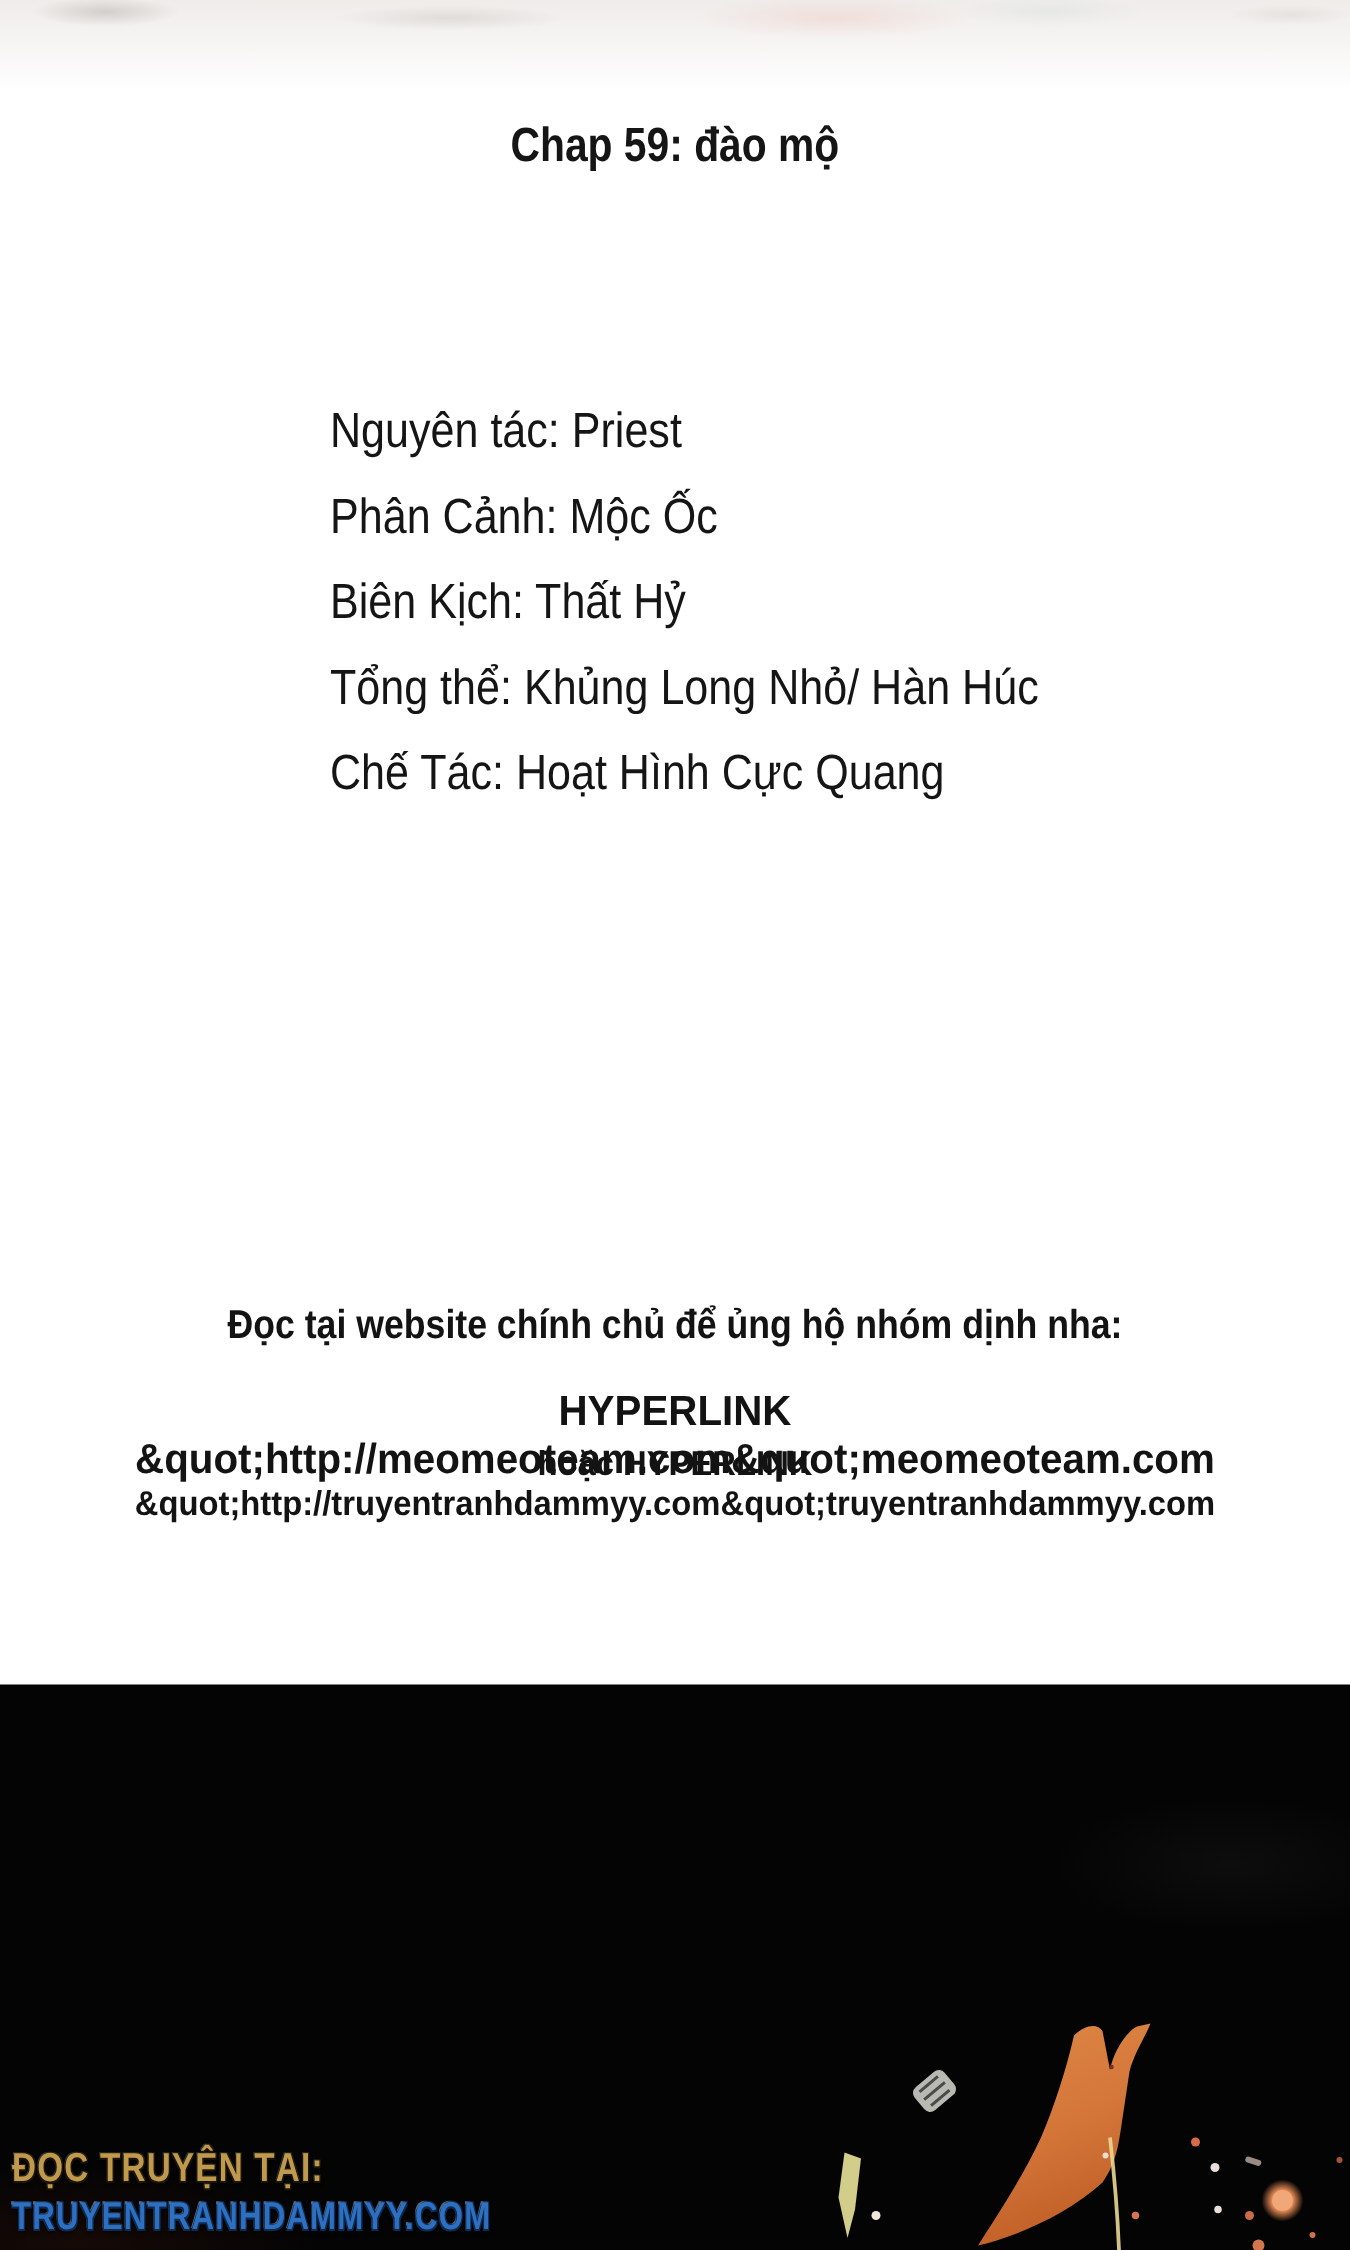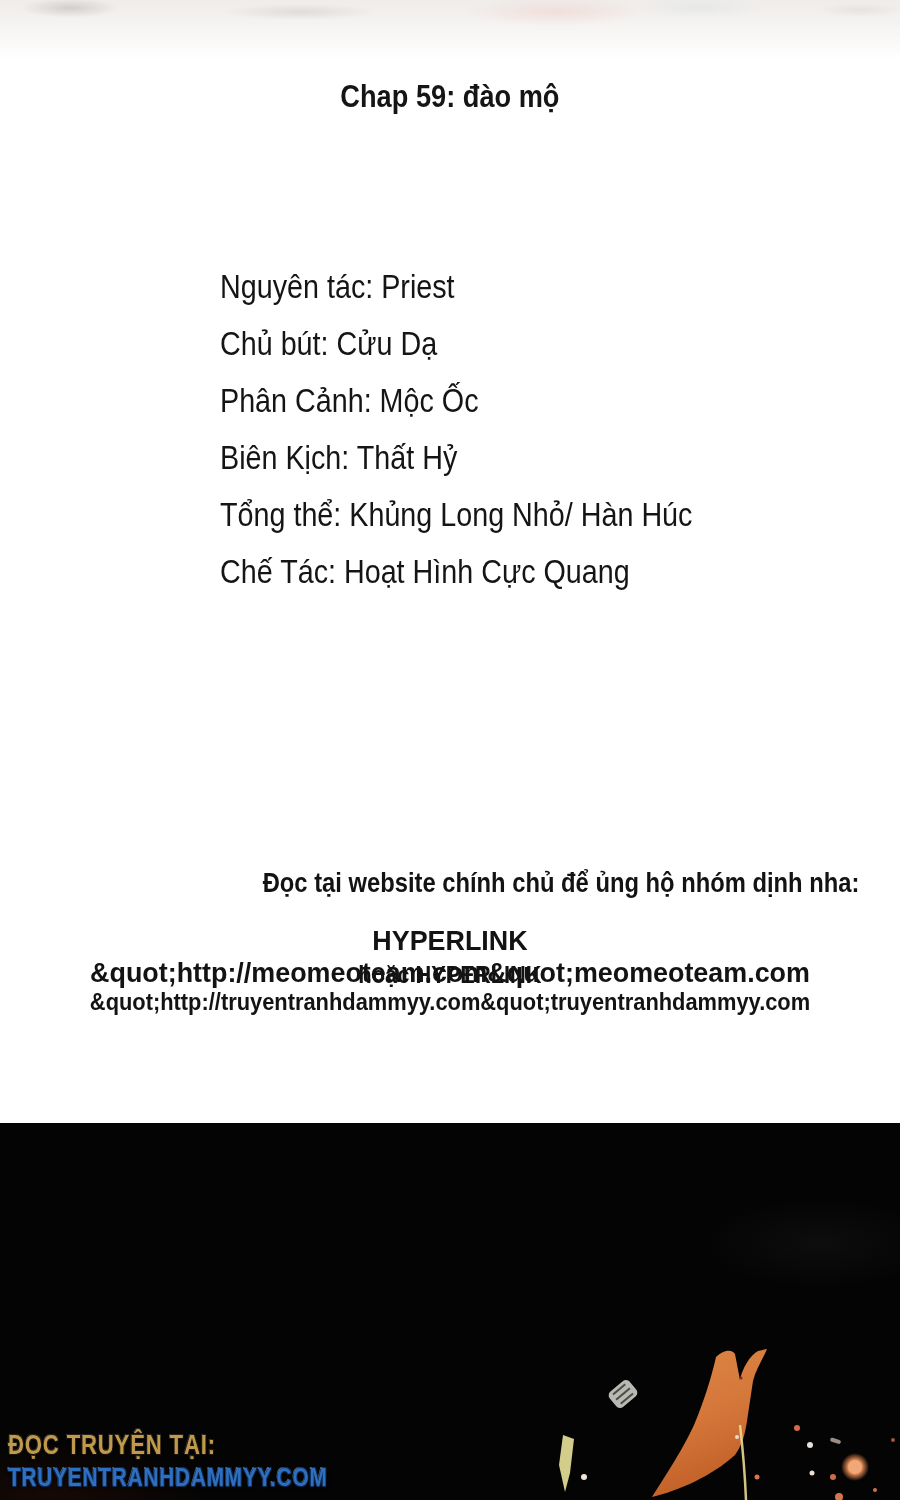--- a/index.html
+++ b/index.html
@@ -30,21 +30,21 @@
   .chapter-title .condense{transform:scaleX(.85);}
 
   .credits{
     position:absolute;top:258px;left:220px;width:640px;
     font-size:33px;font-weight:400;color:#151515;
   }
   .credits .line{height:57px;line-height:57px;white-space:nowrap;}
   .credits .condense{transform:scaleX(.87);}
 
   .promo{position:absolute;left:0;width:900px;text-align:center;color:#131313;}
-  .promo-heading{top:868px;font-size:27px;font-weight:700;text-align:right;}
+  .promo-heading{top:868px;font-size:27px;font-weight:700;}
   .promo-heading .condense{transform:scaleX(.88);}
   .promo-link1{top:925px;font-size:28px;font-weight:700;}
   .promo-link1 .condense{transform:scaleX(.96);}
   .promo-link2{top:962px;font-size:23px;font-weight:700;}
   .promo-link2 .condense{transform:scaleX(.95);}
 
   .art-panel{
     position:absolute;top:1123px;left:0;width:900px;height:377px;
     background:
       radial-gradient(220px 70px at 50px 372px, rgba(55,20,10,.35), transparent 75%),
@@ -78,21 +78,20 @@
 <div id="page">
 
   <div class="top-texture"></div>
 
   <div class="chapter-title">
     <span class="condense center">Chap 59: đào mộ</span>
   </div>
 
   <div class="credits">
     <div class="line"><span class="condense">Nguyên tác: Priest</span></div>
-    <div class="line"><span class="condense">Chủ bút: Cửu Dạ</span></div>
     <div class="line"><span class="condense">Phân Cảnh: Mộc Ốc</span></div>
     <div class="line"><span class="condense">Biên Kịch: Thất Hỷ</span></div>
     <div class="line"><span class="condense">Tổng thể: Khủng Long Nhỏ/ Hàn Húc</span></div>
     <div class="line"><span class="condense">Chế Tác: Hoạt Hình Cực Quang</span></div>
   </div>
 
   <div class="promo promo-heading" style="position:absolute;">
     <span class="condense center">Đọc tại website chính chủ để ủng hộ nhóm dịnh nha:</span>
   </div>
   <div class="promo promo-link1" style="position:absolute;">

